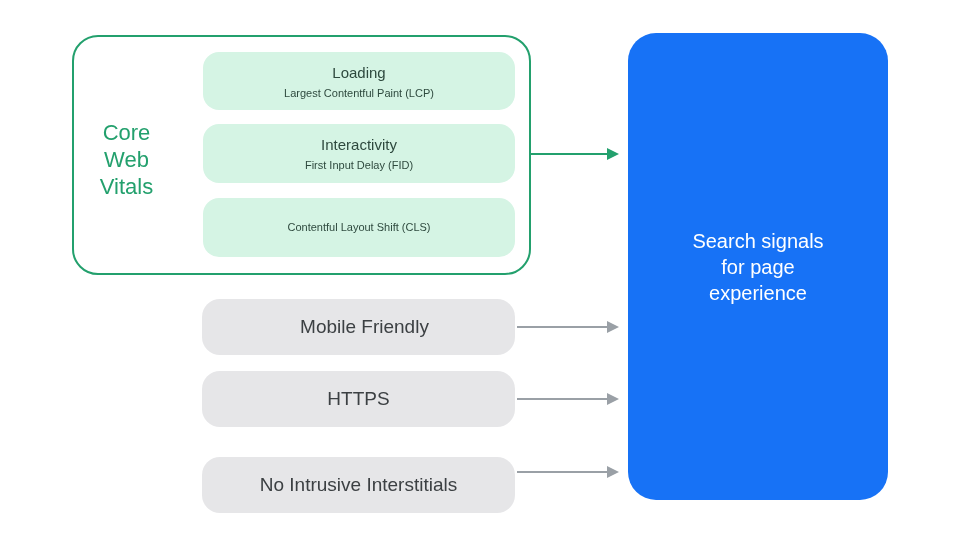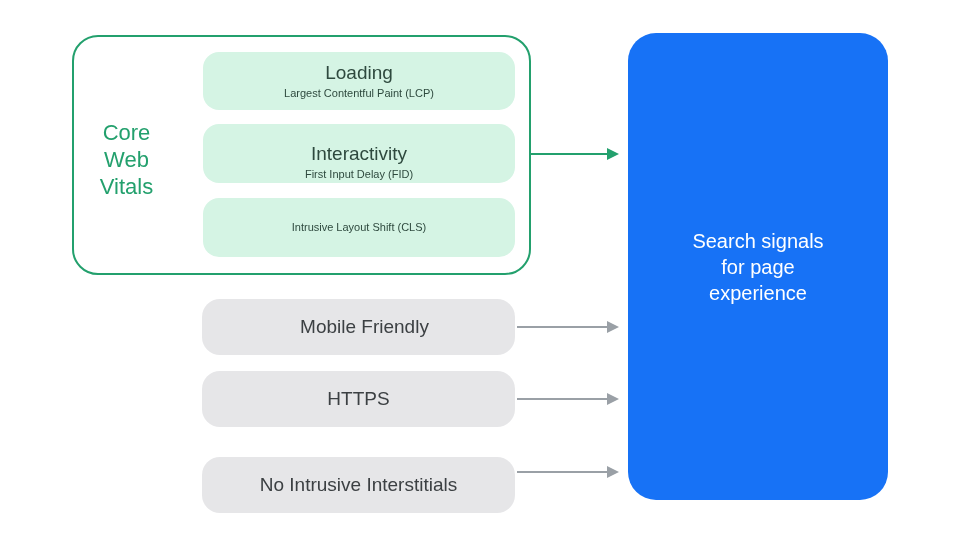--- a/index.html
+++ b/index.html
@@ -30,24 +30,24 @@
 
   .mint-card {
     left: 203px; width: 312px; height: 58px;
     background: var(--mint, #D5F4E4);
     border-radius: 16px;
     display: flex; flex-direction: column;
     align-items: center; justify-content: center;
     text-align: center;
     color: var(--dark-green-text, #2E493E);
   }
-  .mint-card .title   { font-size: 19px; font-weight: 500; line-height: 24px; }
+  .mint-card .title   { font-size: 15px; font-weight: 500; line-height: 24px; }
   .mint-card .subtitle{ font-size: 11px; line-height: 17px; }
   .mint-1 { top: 52px; }
-  .mint-2 { top: 124px; height: 59px; justify-content: flex-end; }
+  .mint-2 { top: 124px; height: 59px; }
   .mint-3 { top: 198px; height: 59px; }
 
   
   .gray-card {
     left: 202px; width: 313px; height: 56px;
     background: var(--gray-card, #E6E6E8);
     border-radius: 18px;
     display: flex; align-items: center; justify-content: center;
     color: var(--gray-text, #3C4043);
     font-size: 19px;
@@ -96,21 +96,21 @@
 
   <div class="abs mint-card mint-1">
     <div class="title">Loading</div>
     <div class="subtitle">Largest Contentful Paint (LCP)</div>
   </div>
   <div class="abs mint-card mint-2">
     <div class="title">Interactivity</div>
     <div class="subtitle">First Input Delay (FID)</div>
   </div>
   <div class="abs mint-card mint-3">
-    <div class="subtitle">Intrusive Layout Shift (CLS)</div>
+    <div class="subtitle">Contentful Layout Shift (CLS)</div>
   </div>
 
   <div>
     <div class="arrow-line green-line" style="left:531px; top:153px; width:77px;"></div>
     <div class="arrow-head green-head" style="left:607px; top:148px;"></div>
   </div>
 
   <div class="abs gray-card gray-1">
     <span>Mobile Friendly</span>
   </div>

